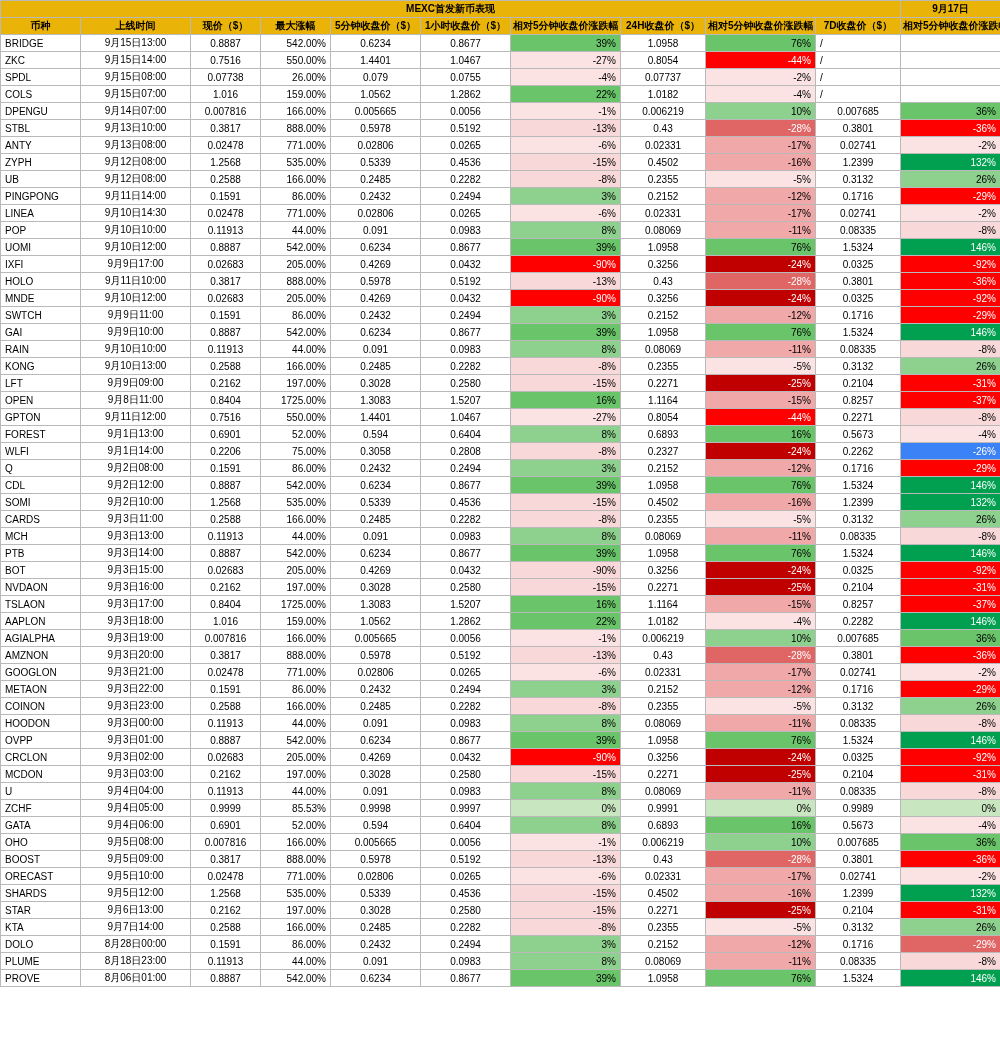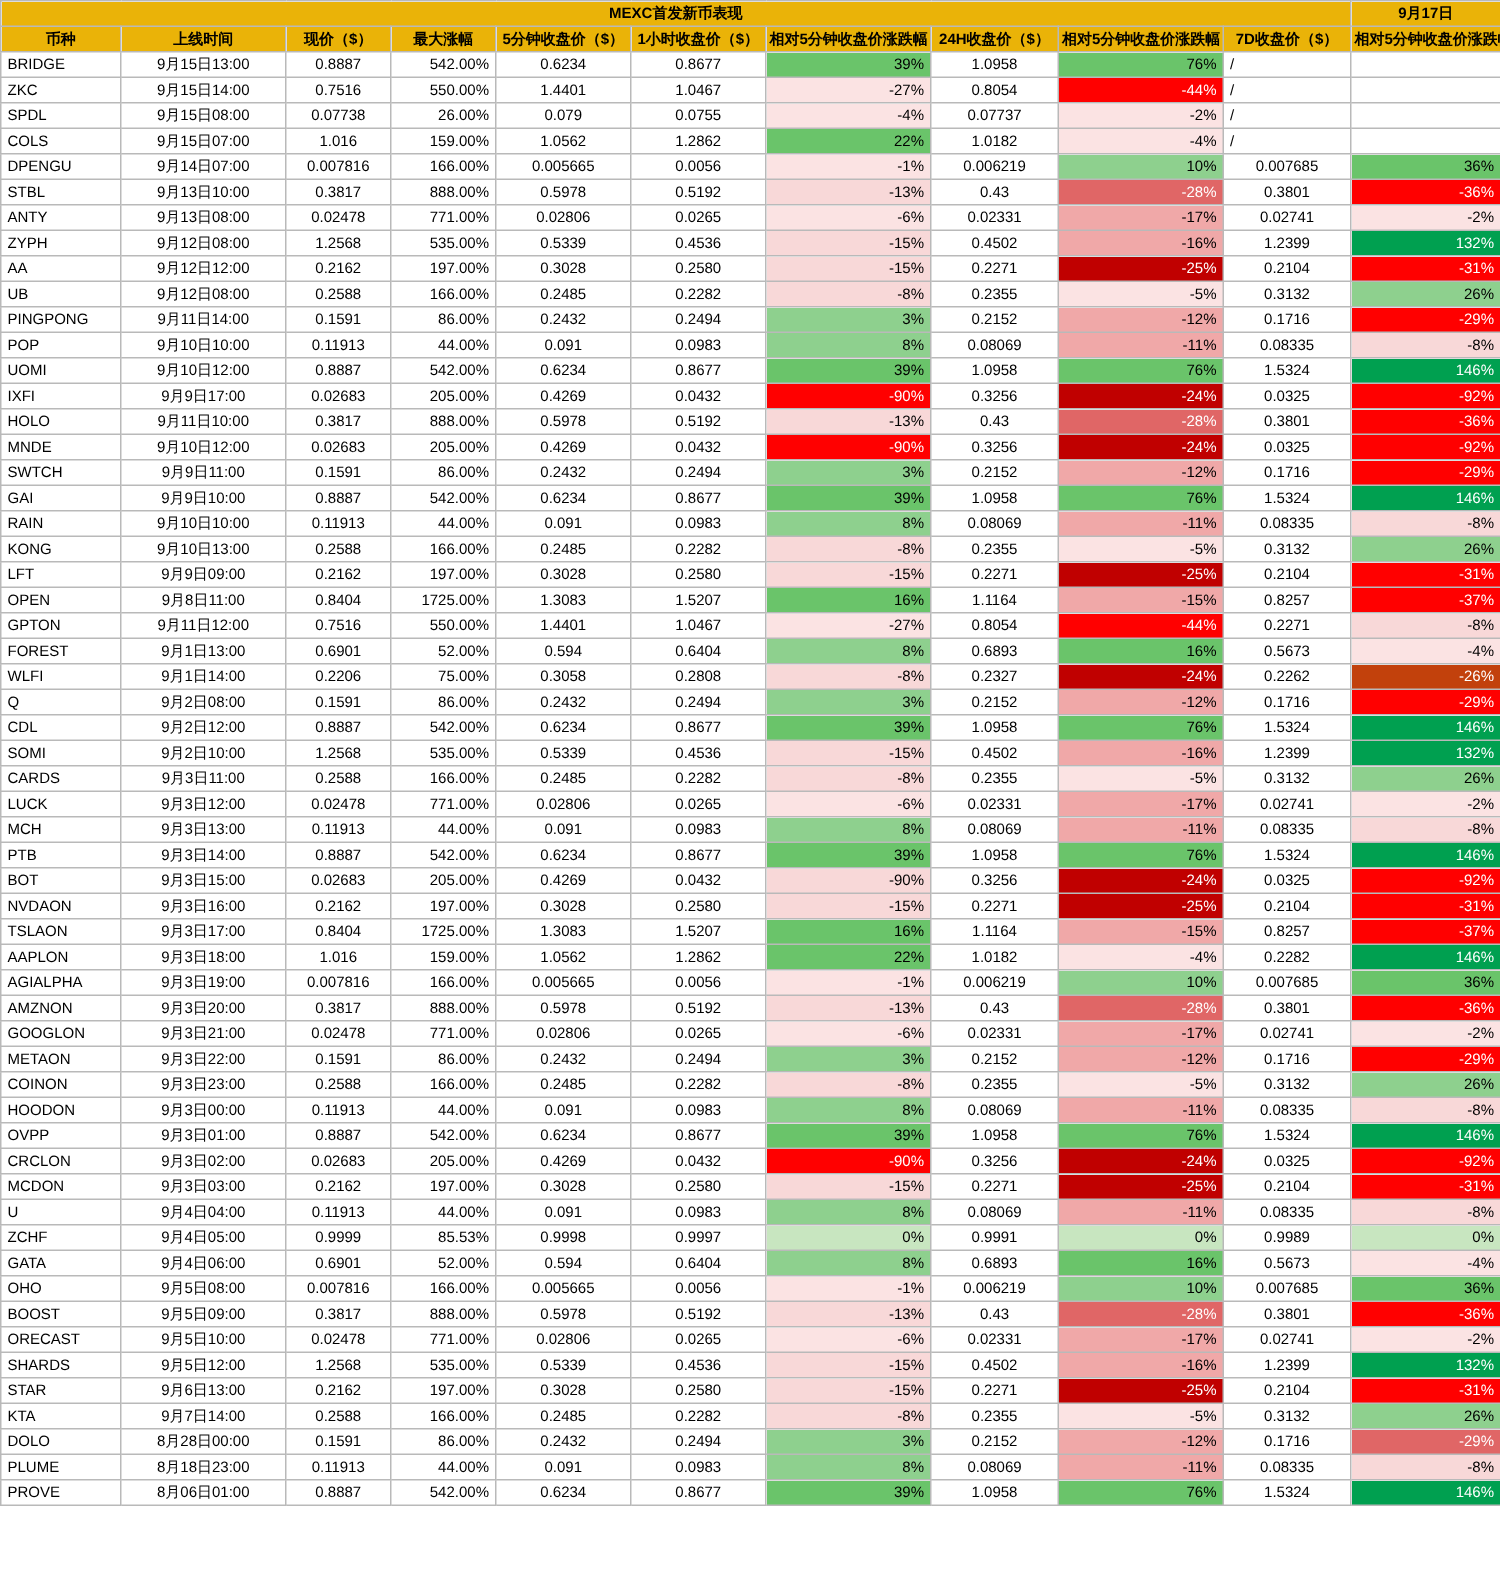--- a/index.html
+++ b/index.html
@@ -160,33 +160,20 @@
           <td class="c-right">535.00%</td>
           <td class="c-num">0.5339</td>
           <td class="c-num">0.4536</td>
           <td class="c-right" style="background: rgb(248, 216, 216);">-15%</td>
           <td class="c-num">0.4502</td>
           <td class="c-right" style="background: rgb(240, 168, 168);">-16%</td>
           <td class="c-num">1.2399</td>
           <td class="c-right" style="background: rgb(0, 160, 80); color: rgb(255, 255, 255);">132%</td>
         </tr>
         <tr>
-          <td class="c-sym">AA</td>
-          <td class="c-num">9月12日12:00</td>
-          <td class="c-num">0.2162</td>
-          <td class="c-right">197.00%</td>
-          <td class="c-num">0.3028</td>
-          <td class="c-num">0.2580</td>
-          <td class="c-right" style="background: rgb(248, 216, 216);">-15%</td>
-          <td class="c-num">0.2271</td>
-          <td class="c-right" style="background: rgb(192, 0, 0); color: rgb(255, 255, 255);">-25%</td>
-          <td class="c-num">0.2104</td>
-          <td class="c-right" style="background: rgb(255, 0, 0); color: rgb(255, 255, 255);">-31%</td>
-        </tr>
-        <tr>
           <td class="c-sym">UB</td>
           <td class="c-num">9月12日08:00</td>
           <td class="c-num">0.2588</td>
           <td class="c-right">166.00%</td>
           <td class="c-num">0.2485</td>
           <td class="c-num">0.2282</td>
           <td class="c-right" style="background: rgb(248, 216, 216);">-8%</td>
           <td class="c-num">0.2355</td>
           <td class="c-right" style="background: rgb(251, 227, 227);">-5%</td>
           <td class="c-num">0.3132</td>
@@ -199,20 +186,33 @@
           <td class="c-right">86.00%</td>
           <td class="c-num">0.2432</td>
           <td class="c-num">0.2494</td>
           <td class="c-right" style="background: rgb(142, 208, 142);">3%</td>
           <td class="c-num">0.2152</td>
           <td class="c-right" style="background: rgb(240, 168, 168);">-12%</td>
           <td class="c-num">0.1716</td>
           <td class="c-right" style="background: rgb(255, 0, 0); color: rgb(255, 255, 255);">-29%</td>
         </tr>
         <tr>
+          <td class="c-sym">LINEA</td>
+          <td class="c-num">9月10日14:30</td>
+          <td class="c-num">0.02478</td>
+          <td class="c-right">771.00%</td>
+          <td class="c-num">0.02806</td>
+          <td class="c-num">0.0265</td>
+          <td class="c-right" style="background: rgb(251, 227, 227);">-6%</td>
+          <td class="c-num">0.02331</td>
+          <td class="c-right" style="background: rgb(240, 168, 168);">-17%</td>
+          <td class="c-num">0.02741</td>
+          <td class="c-right" style="background: rgb(251, 227, 227);">-2%</td>
+        </tr>
+        <tr>
           <td class="c-sym">POP</td>
           <td class="c-num">9月10日10:00</td>
           <td class="c-num">0.11913</td>
           <td class="c-right">44.00%</td>
           <td class="c-num">0.091</td>
           <td class="c-num">0.0983</td>
           <td class="c-right" style="background: rgb(142, 208, 142);">8%</td>
           <td class="c-num">0.08069</td>
           <td class="c-right" style="background: rgb(240, 168, 168);">-11%</td>
           <td class="c-num">0.08335</td>
@@ -378,21 +378,21 @@
           <td class="c-sym">WLFI</td>
           <td class="c-num">9月1日14:00</td>
           <td class="c-num">0.2206</td>
           <td class="c-right">75.00%</td>
           <td class="c-num">0.3058</td>
           <td class="c-num">0.2808</td>
           <td class="c-right" style="background: rgb(248, 216, 216);">-8%</td>
           <td class="c-num">0.2327</td>
           <td class="c-right" style="background: rgb(192, 0, 0); color: rgb(255, 255, 255);">-24%</td>
           <td class="c-num">0.2262</td>
-          <td class="c-right" style="background: #c2410c; color: rgb(255, 255, 255);">-26%</td>
+          <td class="c-right" style="background: #3b82f6; color: rgb(255, 255, 255);">-26%</td>
         </tr>
         <tr>
           <td class="c-sym">Q</td>
           <td class="c-num">9月2日08:00</td>
           <td class="c-num">0.1591</td>
           <td class="c-right">86.00%</td>
           <td class="c-num">0.2432</td>
           <td class="c-num">0.2494</td>
           <td class="c-right" style="background: rgb(142, 208, 142);">3%</td>
           <td class="c-num">0.2152</td>
@@ -433,33 +433,20 @@
           <td class="c-right">166.00%</td>
           <td class="c-num">0.2485</td>
           <td class="c-num">0.2282</td>
           <td class="c-right" style="background: rgb(248, 216, 216);">-8%</td>
           <td class="c-num">0.2355</td>
           <td class="c-right" style="background: rgb(251, 227, 227);">-5%</td>
           <td class="c-num">0.3132</td>
           <td class="c-right" style="background: rgb(142, 208, 142);">26%</td>
         </tr>
         <tr>
-          <td class="c-sym">LUCK</td>
-          <td class="c-num">9月3日12:00</td>
-          <td class="c-num">0.02478</td>
-          <td class="c-right">771.00%</td>
-          <td class="c-num">0.02806</td>
-          <td class="c-num">0.0265</td>
-          <td class="c-right" style="background: rgb(251, 227, 227);">-6%</td>
-          <td class="c-num">0.02331</td>
-          <td class="c-right" style="background: rgb(240, 168, 168);">-17%</td>
-          <td class="c-num">0.02741</td>
-          <td class="c-right" style="background: rgb(251, 227, 227);">-2%</td>
-        </tr>
-        <tr>
           <td class="c-sym">MCH</td>
           <td class="c-num">9月3日13:00</td>
           <td class="c-num">0.11913</td>
           <td class="c-right">44.00%</td>
           <td class="c-num">0.091</td>
           <td class="c-num">0.0983</td>
           <td class="c-right" style="background: rgb(142, 208, 142);">8%</td>
           <td class="c-num">0.08069</td>
           <td class="c-right" style="background: rgb(240, 168, 168);">-11%</td>
           <td class="c-num">0.08335</td>

